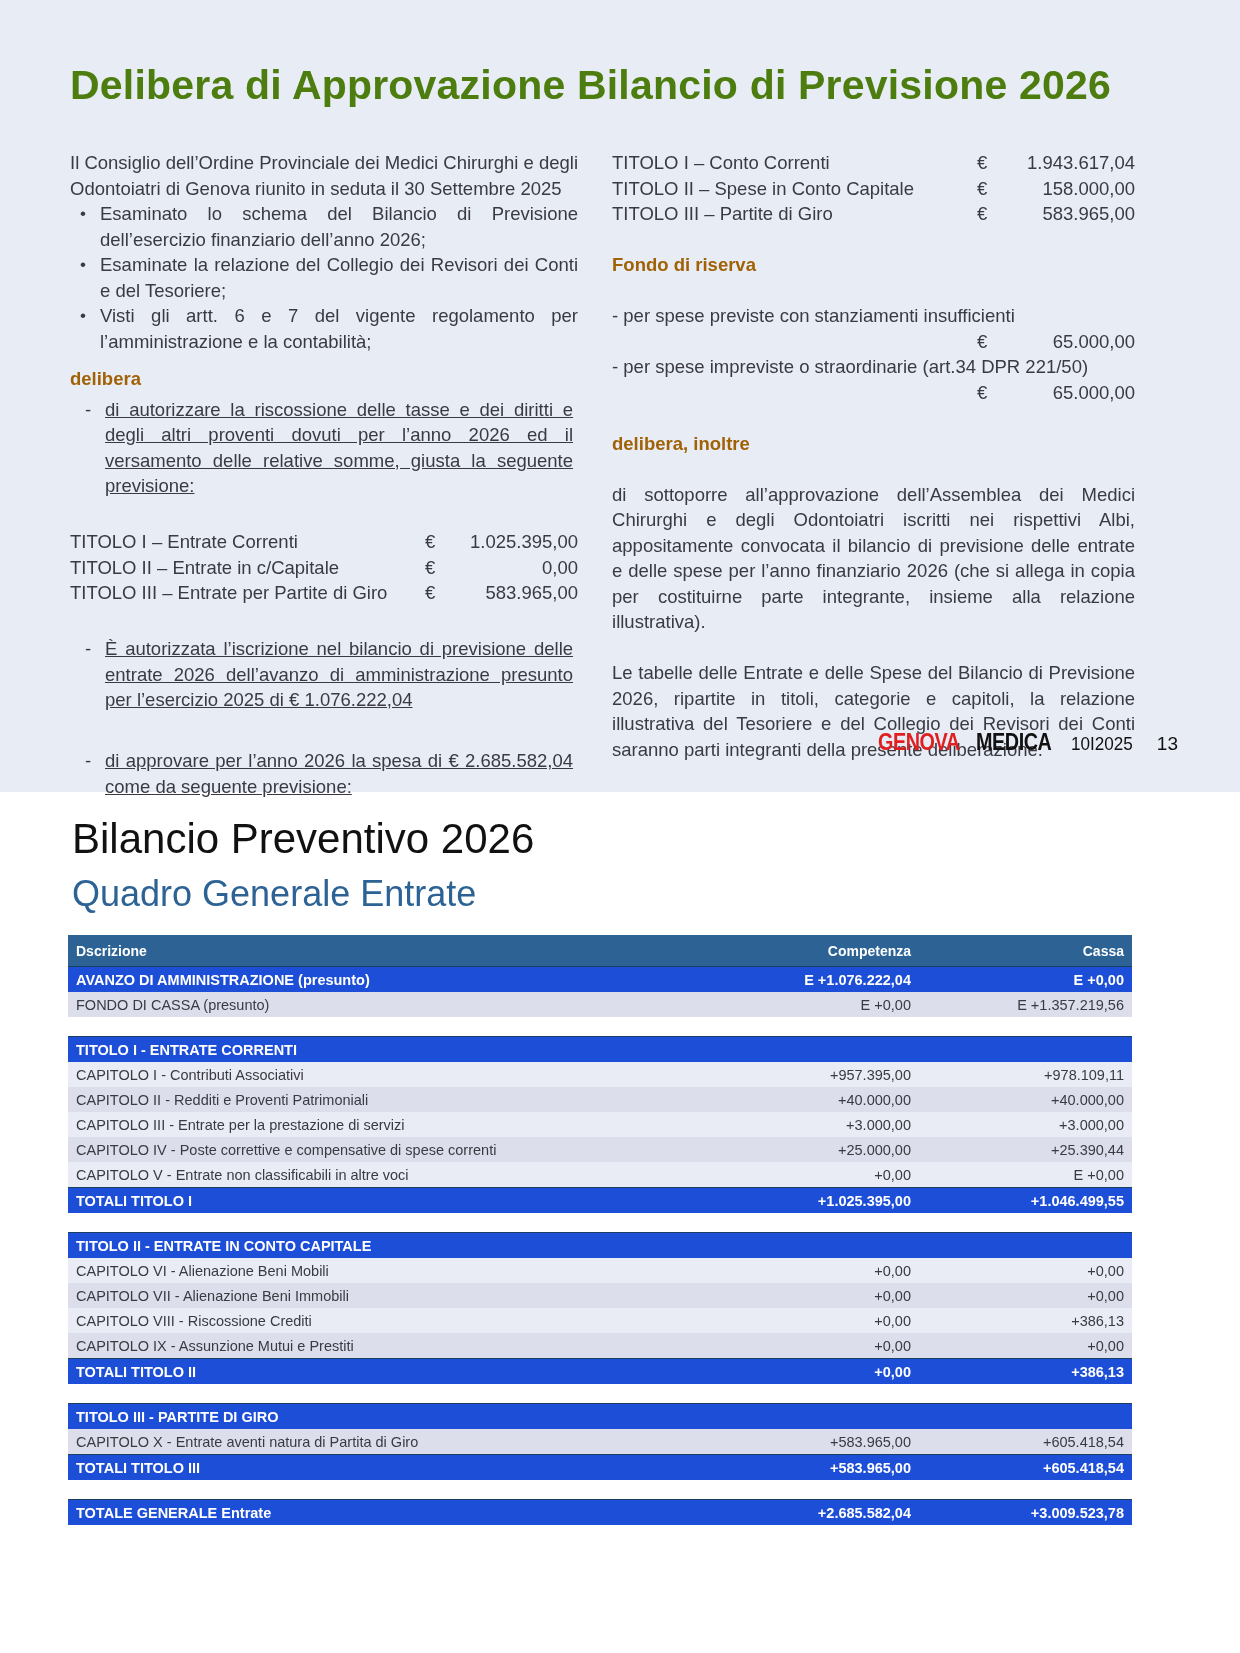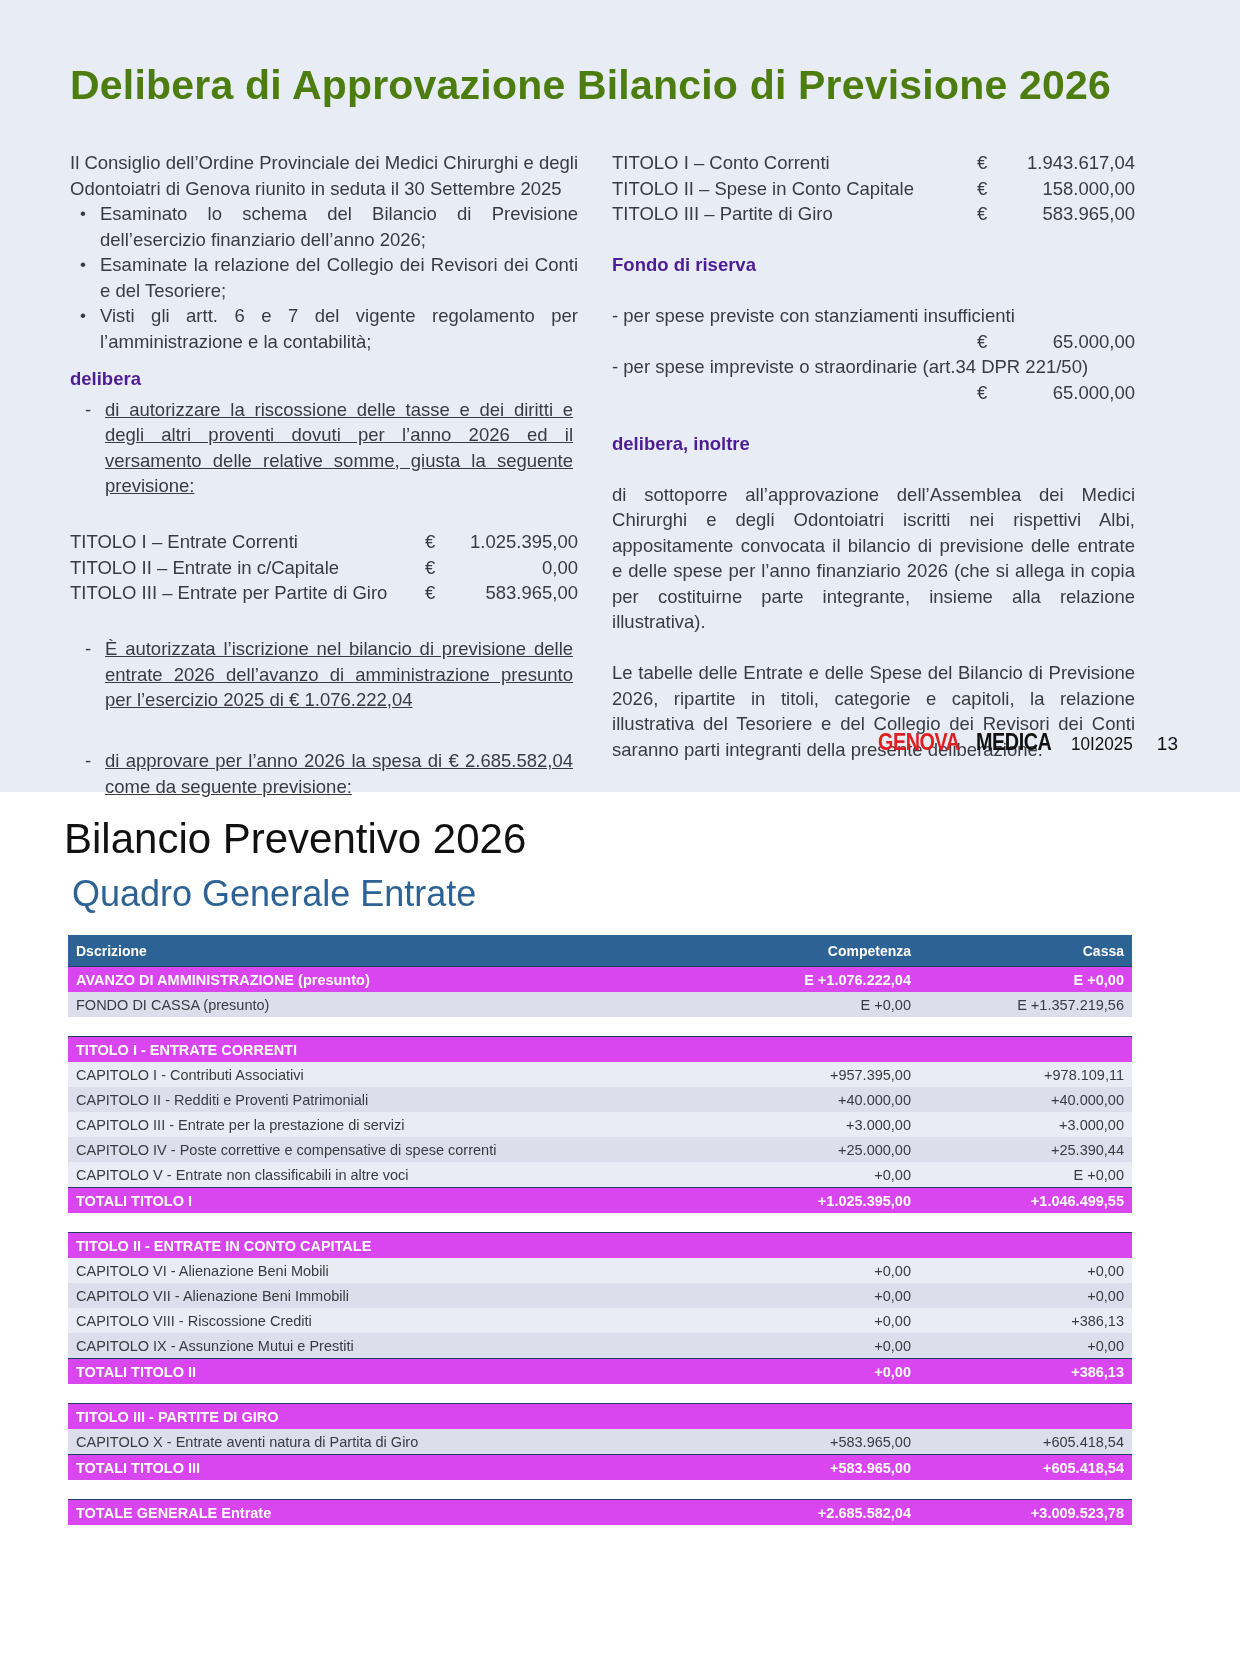--- a/index.html
+++ b/index.html
@@ -93,21 +93,21 @@
     margin: 0;
   }
   ul.dashes li::before {
     content: "-";
     position: absolute;
     left: -20px;
     top: 0;
   }
   .bold-lead {
     font-weight: bold;
-    color: #4c1d95;
+    color: #a16207;
   }
 
   
   .money-row {
     display: flex;
     white-space: nowrap;
   }
   .money-row .ml { flex: 0 0 auto; }
   .money-row .mspacer { flex: 1 1 auto; }
   .money-row .cur { flex: 0 0 18px; text-align: left; }
@@ -124,21 +124,21 @@
 
   
   .lower {
     position: absolute;
     left: 0;
     top: 792px;
     width: 1240px;
   }
   .h-black {
     position: absolute;
-    left: 64px;
+    left: 72px;
     top: 23px;
     font-size: 42px;
     font-weight: normal;
     color: #111111;
     white-space: nowrap;
     font-family: "Liberation Sans", sans-serif;
     text-align: right;
   }
   .h-blue {
     position: absolute;
@@ -171,21 +171,21 @@
   .c-cass { width: 203px; padding-right: 8px !important; text-align: right; }
 
   tr.head > td {
     background: #2c6394;
     color: #ffffff;
     font-weight: bold;
     font-size: 14px;
     height: 31px;
   }
   tr.bluebar > td {
-    background: #d946ef;
+    background: #1d4ed8;
     color: #ffffff;
     font-weight: bold;
     font-size: 14.5px;
     height: 25px;
     border-top: 1px solid #1b3f61;
   }
   tr.light > td {
     background: #e9ecf4;
     color: #3a3a42;
     height: 25px;

